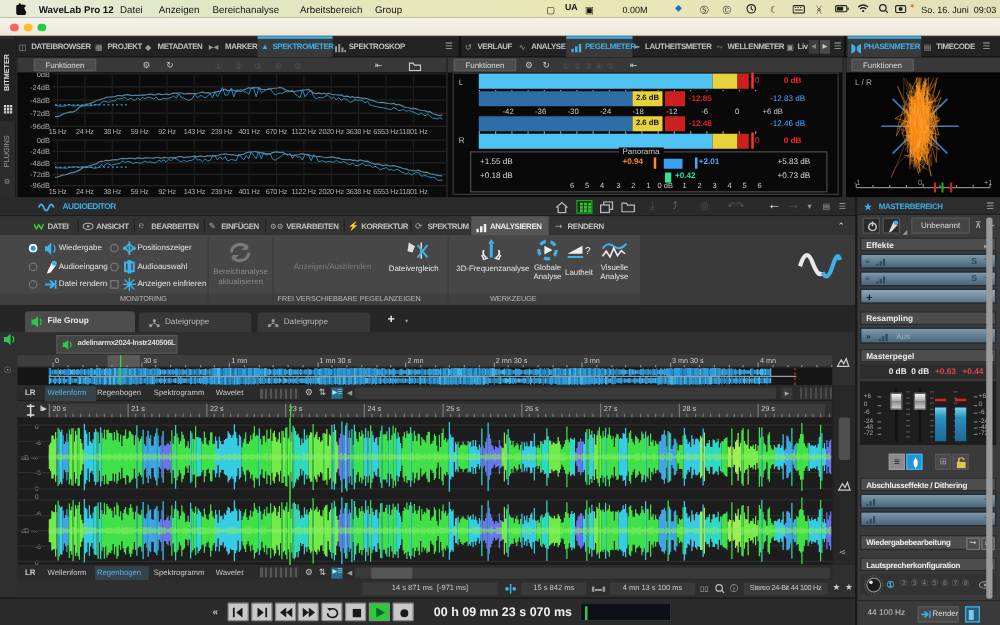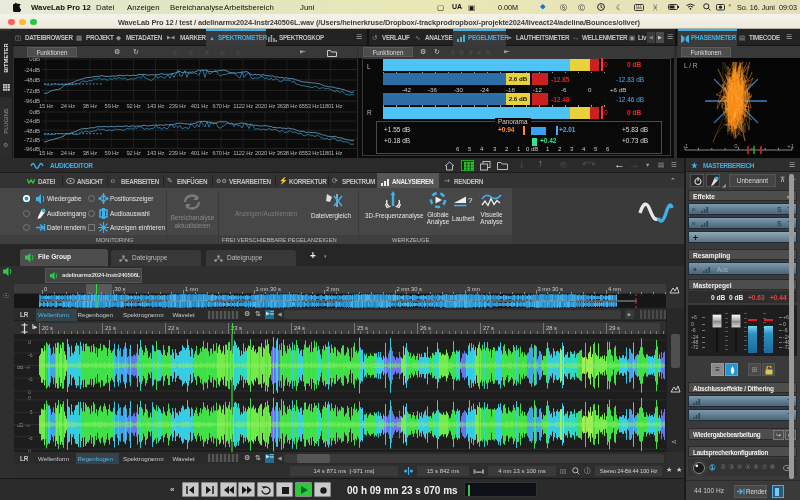--- a/index.html
+++ b/index.html
@@ -12,22 +12,22 @@
 <body>
 
 <div class="abs" style="left:0;top:0;width:800px;height:14px;background:linear-gradient(90deg,#e7ecd9 0%,#dfe7c4 20%,#e9e7b4 55%,#e7e3ba 80%,#e3e0ba 100%)">
  <svg class="abs" style="left:13px;top:2px" width="8" height="10">
       <path d="M4 2.6c-.5-.6-1.3-1-2-.9-.1.8.2 1.6.7 2.1.5.6 1.2 1 2 .9.1-.8-.2-1.6-.7-2.1zm2.4 3.1c0-1 .8-1.5 1.4-1.9-.5-.7-1.3-1.1-2-1.1-.9-.1-1.7.5-2.1.5-.5 0-1.1-.5-1.9-.5-1 0-1.9.6-2.4 1.5-1 1.8-.3 4.4.7 5.9.5.7 1.1 1.5 1.9 1.4.7 0 1-.5 1.9-.5s1.1.5 1.9.5 1.3-.7 1.8-1.4c.6-.8.8-1.6.8-1.6s-1.5-.6-1.5-2.3z" transform="translate(0,-1)" fill="#111"></path>
     </svg>
  <div class="t b" style="left:31px;top:2.5px;font-size:7.8px;color:#111">WaveLab Pro 12</div>
  <div class="t" style="left:96px;top:2.5px;font-size:7.8px;color:#111">Datei</div>
  <div class="t" style="left:127px;top:2.5px;font-size:7.8px;color:#111">Anzeigen</div>
  <div class="t" style="left:170px;top:2.5px;font-size:7.8px;color:#111">Bereichanalyse</div>
- <div class="t" style="left:224px;top:2.5px;font-size:7.8px;color:#111">Arbeitsbereich</div>
- <div class="t" style="left:300px;top:2.5px;font-size:7.8px;color:#111">Juni</div>
+ <div class="t" style="left:240px;top:2.5px;font-size:7.8px;color:#111">Arbeitsbereich</div>
+ <div class="t" style="left:300px;top:2.5px;font-size:7.8px;color:#111">Group</div>
  <div class="t" style="left:437px;top:2.5px;font-size:7.5px;color:#111">▢</div>
  <div class="t b" style="left:452px;top:3px;font-size:7px;color:#111">UA</div>
  <div class="t" style="left:468px;top:2.5px;font-size:7.5px;color:#111">▣</div>
  <div class="t" style="left:498px;top:3px;font-size:7.2px;color:#111">0.00M</div>
  <div class="t" style="left:540px;top:1.5px;font-size:8px;color:#1a6fd4">⬥</div>
  <div class="t" style="left:560px;top:3px;font-size:7px;color:#222">Ⓢ</div>
  <div class="t" style="left:578px;top:3px;font-size:7px;color:#222">Ⓒ</div>
  <svg class="abs" style="left:597px;top:3px" width="8" height="8">
       <circle cx="4" cy="4" r="3.4" fill="none" stroke="#222" stroke-width="1"></circle>
       <path d="M4 2v2.2l1.5 1" stroke="#222" stroke-width="0.9" fill="none"></path>
@@ -56,21 +56,20 @@
       <circle cx="4.5" cy="4.2" r="1.6" fill="#222"></circle>
     </svg>
  <div class="t" style="left:728px;top:1.5px;font-size:6px;color:#e08020">●</div>
  <div class="t" style="left:737px;top:3px;font-size:7.2px;color:#111">So. 16. Juni&nbsp; 09:03</div>
 </div>
 
 <div class="abs" style="left:0;top:14px;width:800px;height:15px;background:linear-gradient(#f5f3e9,#ece9dc);border-bottom:1px solid #b5b2a5">
  <div class="abs" style="left:8px;top:4.5px;width:6.5px;height:6.5px;border-radius:50%;background:#ff5f57"></div>
  <div class="abs" style="left:19px;top:4.5px;width:6.5px;height:6.5px;border-radius:50%;background:#febc2e"></div>
  <div class="abs" style="left:30px;top:4.5px;width:6.5px;height:6.5px;border-radius:50%;background:#28c840"></div>
- <div class="t b" style="left:118px;top:4px;font-size:7.4px;letter-spacing:-0.1px;color:#3a3a3a">WaveLab Pro 12 / test / adelinarmx2024-Instr240506L.wav (/Users/heinerkruse/Dropbox/-trackprodropbox/-projekte2024/liveact24/adelina/Bounces/oliver)</div>
 </div>
 
 <div class="abs" style="left:0;top:29px;width:800px;height:17px;background:#232323;border-bottom:1px solid #151515">
  <div class="t" style="left:15px;top:5px;font-size:6.5px;color:#999">◫</div>
  <div class="c" style="left:25px;top:5px">DATEIBROWSER</div>
  <div class="t" style="left:76px;top:5px;font-size:6.5px;color:#999">▦</div>
  <div class="c" style="left:86px;top:5px">PROJEKT</div>
  <div class="t" style="left:116px;top:5px;font-size:6.5px;color:#999">◆</div>
  <div class="c" style="left:126px;top:5px">METADATEN</div>
  <div class="t" style="left:167px;top:5px;font-size:5px;color:#999">▶◀</div>

